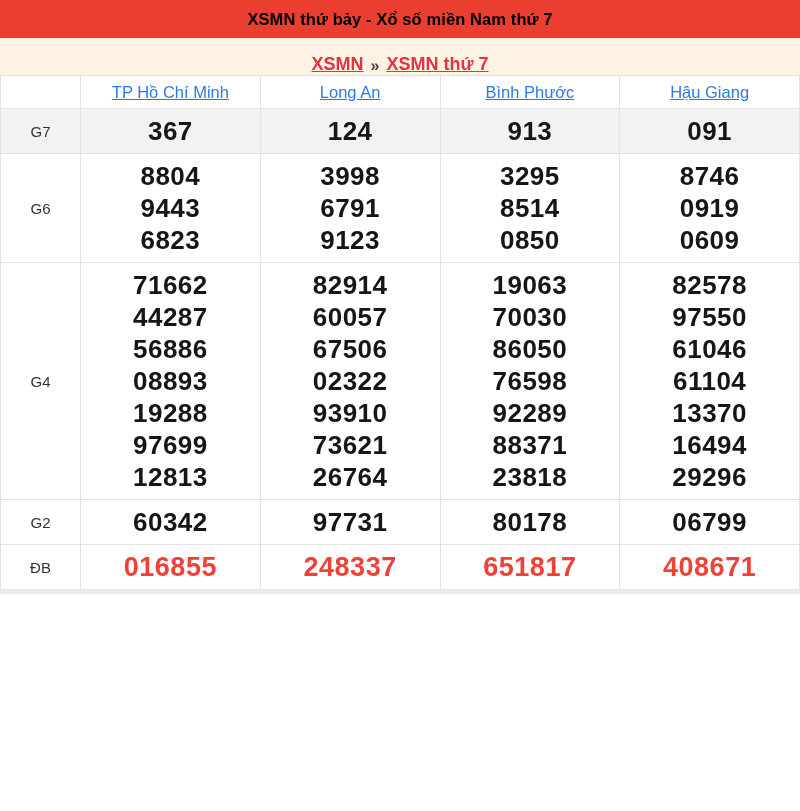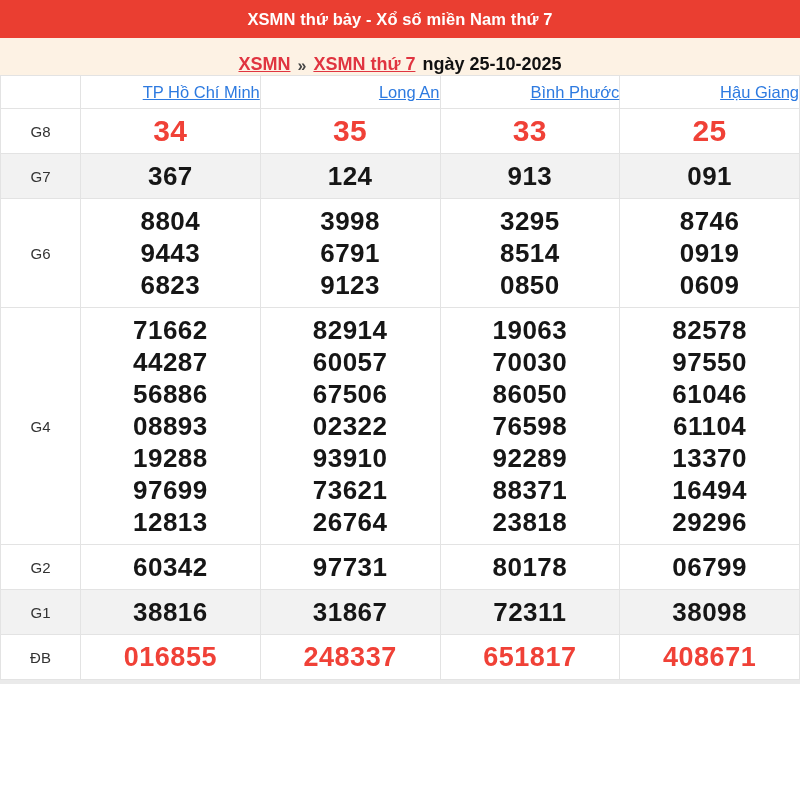--- a/index.html
+++ b/index.html
@@ -20,35 +20,35 @@
     background:#fff;
     font-family:"Liberation Sans","DejaVu Sans",sans-serif;
     -webkit-font-smoothing:antialiased;
   }
   .topbar{
     background:var(--red-bar);
     height:38px;
     display:flex;align-items:center;justify-content:center;
   }
   .topbar .title{
-    color:#ffffff;font-weight:bold;font-size:16.5px;letter-spacing:.1px;
+    color:#000000;font-weight:bold;font-size:16.5px;letter-spacing:.1px;
   }
   .breadcrumb{
     background:var(--cream);
     height:37px;
     display:flex;align-items:flex-end;justify-content:center;
     font-size:18px;font-weight:bold;gap:7px;
   }
   .breadcrumb a{color:var(--link-red);text-decoration:underline;cursor:pointer;}
   .breadcrumb .sep{color:#444;font-size:16px;}
   .breadcrumb .date{color:#111;}
   table{
     width:800px;border-collapse:collapse;table-layout:fixed;
   }
-  th,td{border:1px solid var(--border);padding:0;text-align:right;}
+  th,td{border:1px solid var(--border);padding:0;}
   col.label-col{width:80px;}
   thead th{height:33px;font-weight:normal;background:#fff;}
   thead th a{
     color:var(--link-blue);font-size:16.5px;text-decoration:underline;cursor:pointer;
   }
   td.label{
     text-align:center;font-size:15px;color:#333;
   }
   td.values{text-align:center;padding:6px 0;}
   .num{
@@ -64,56 +64,40 @@
 <body>
 
 <div class="topbar">
   <span class="title">XSMN thứ bảy - Xổ số miền Nam thứ 7</span>
 </div>
 
 <div class="breadcrumb">
   <a>XSMN</a>
   <span class="sep">»</span>
   <a>XSMN thứ 7</a>
-  <span class="date">ngày 25-10-2025</span>
 </div>
 
 <table>
   <colgroup>
     <col class="label-col">
     <col>
       <col>
       <col>
       <col>
   </colgroup>
   <thead>
     <tr id="province-row">
       <th class="corner"></th>
     <th><a>TP Hồ Chí Minh</a></th>
         <th><a>Long An</a></th>
         <th><a>Bình Phước</a></th>
         <th><a>Hậu Giang</a></th>
       </tr>
   </thead>
   <tbody id="results-body">
-      <tr class="row-g8">
-        <td class="label">G8</td>
-        <td class="values">
-          <div class="num">34</div>
-        </td>
-        <td class="values">
-          <div class="num">35</div>
-        </td>
-        <td class="values">
-          <div class="num">33</div>
-        </td>
-        <td class="values">
-          <div class="num">25</div>
-        </td>
-      </tr>
       <tr class="row-g7 striped">
         <td class="label">G7</td>
         <td class="values">
           <div class="num">367</div>
         </td>
         <td class="values">
           <div class="num">124</div>
         </td>
         <td class="values">
           <div class="num">913</div>
@@ -192,35 +176,20 @@
         <td class="values">
           <div class="num">97731</div>
         </td>
         <td class="values">
           <div class="num">80178</div>
         </td>
         <td class="values">
           <div class="num">06799</div>
         </td>
       </tr>
-      <tr class="row-g1 striped">
-        <td class="label">G1</td>
-        <td class="values">
-          <div class="num">38816</div>
-        </td>
-        <td class="values">
-          <div class="num">31867</div>
-        </td>
-        <td class="values">
-          <div class="num">72311</div>
-        </td>
-        <td class="values">
-          <div class="num">38098</div>
-        </td>
-      </tr>
       <tr class="row-db">
         <td class="label">ĐB</td>
         <td class="values">
           <div class="num">016855</div>
         </td>
         <td class="values">
           <div class="num">248337</div>
         </td>
         <td class="values">
           <div class="num">651817</div>

